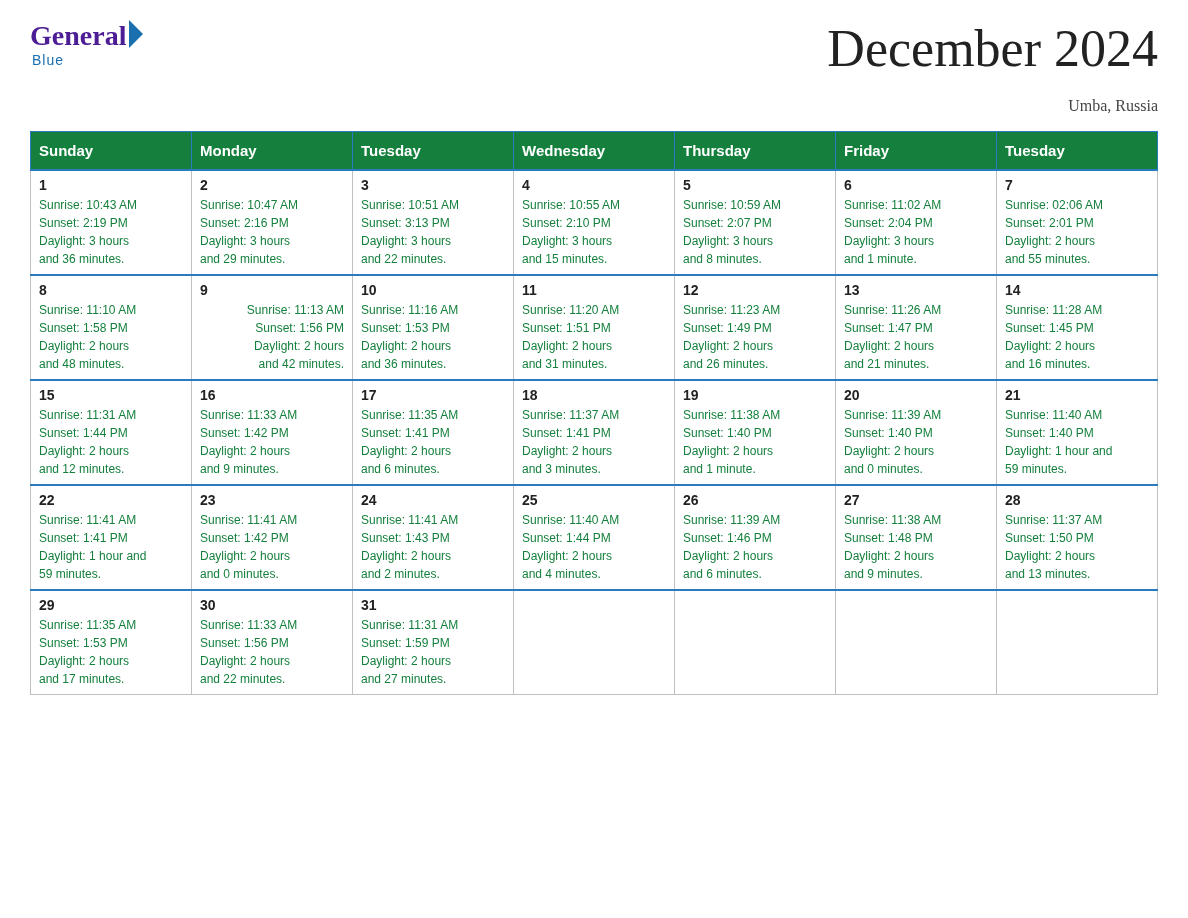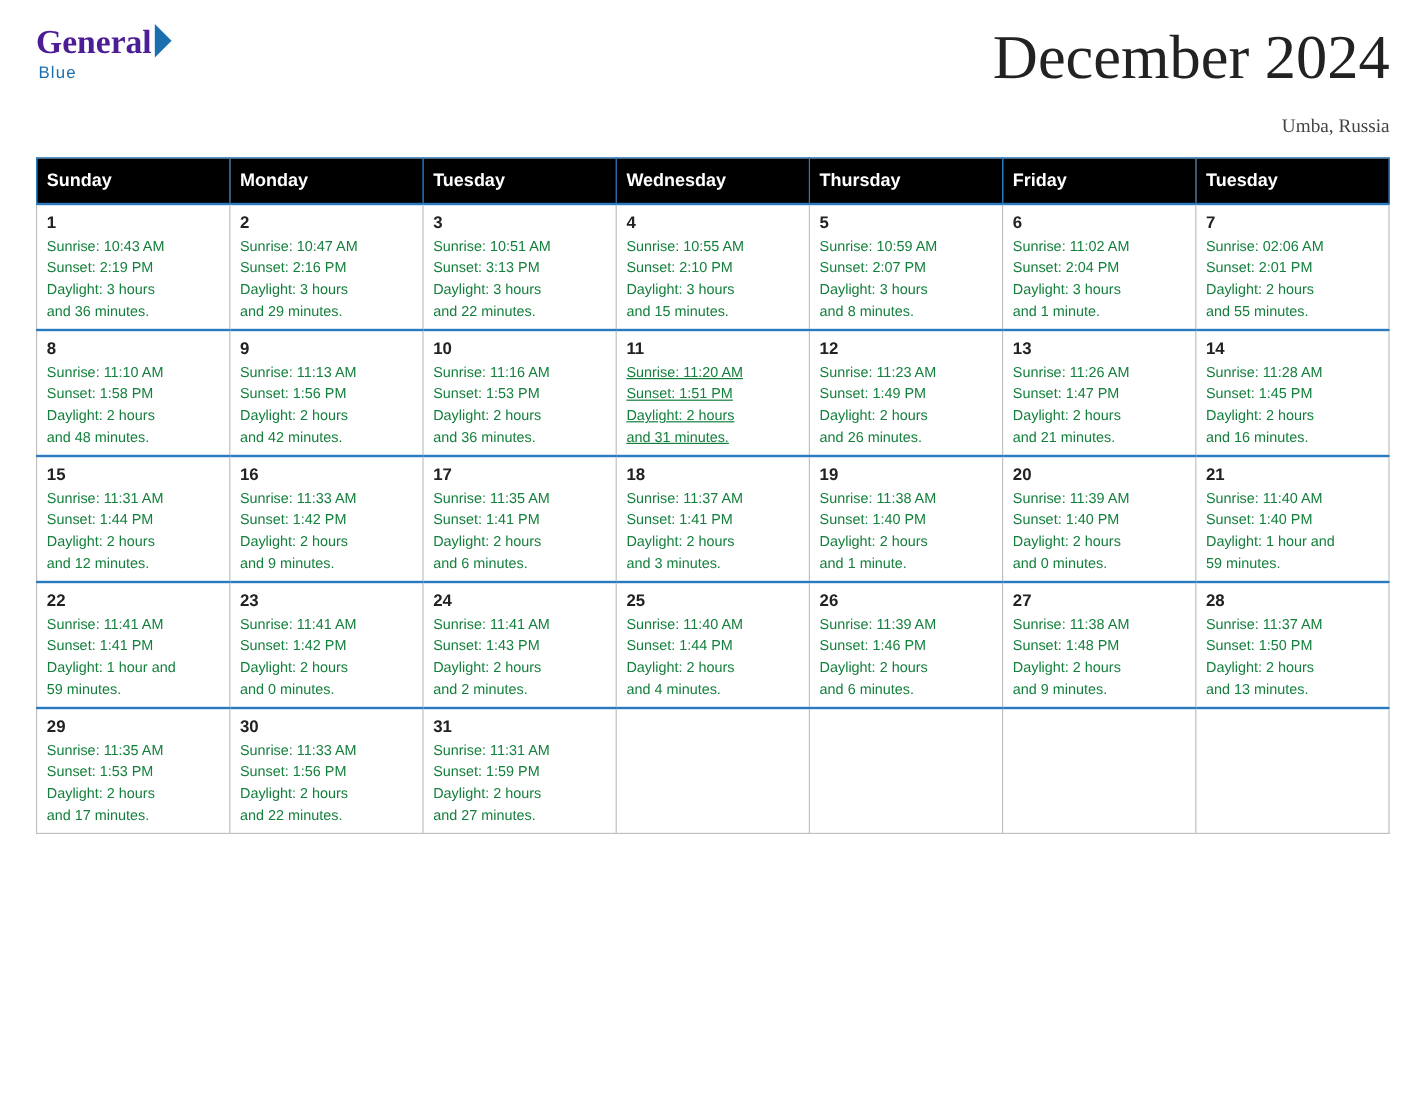--- a/index.html
+++ b/index.html
@@ -61,21 +61,21 @@
       color: #444;
       font-family: Georgia, serif;
       margin-top: 20px;
     }
     .calendar-table {
       width: 100%;
       border-collapse: collapse;
       margin-top: 16px;
     }
     .calendar-table th {
-      background-color: #000000;
+      background-color: #15803d;
       color: #fff;
       font-size: 15px;
       font-weight: bold;
       padding: 10px 8px;
       text-align: left;
       border: 1px solid #2a7abf;
     }
     .calendar-table td {
       vertical-align: top;
       border: 1px solid #c0c0c0;
@@ -191,35 +191,35 @@
       <tr>
         <td>
           <span class="day-number">8</span>
           <div class="day-info" style="white-space: pre-line;">Sunrise: 11:10 AM
 Sunset: 1:58 PM
 Daylight: 2 hours
 and 48 minutes.</div>
         </td>
         <td>
           <span class="day-number">9</span>
-          <div class="day-info" style="white-space: pre-line;">Sunrise: 11:13 AM
+          <div class="day-info" style="white-space: pre-line; text-align: right;">Sunrise: 11:13 AM
 Sunset: 1:56 PM
 Daylight: 2 hours
 and 42 minutes.</div>
         </td>
         <td>
           <span class="day-number">10</span>
           <div class="day-info" style="white-space: pre-line;">Sunrise: 11:16 AM
 Sunset: 1:53 PM
 Daylight: 2 hours
 and 36 minutes.</div>
         </td>
         <td>
           <span class="day-number">11</span>
-          <div class="day-info" style="white-space: pre-line; text-decoration: underline;">Sunrise: 11:20 AM
+          <div class="day-info" style="white-space: pre-line;">Sunrise: 11:20 AM
 Sunset: 1:51 PM
 Daylight: 2 hours
 and 31 minutes.</div>
         </td>
         <td>
           <span class="day-number">12</span>
           <div class="day-info" style="white-space: pre-line;">Sunrise: 11:23 AM
 Sunset: 1:49 PM
 Daylight: 2 hours
 and 26 minutes.</div>

